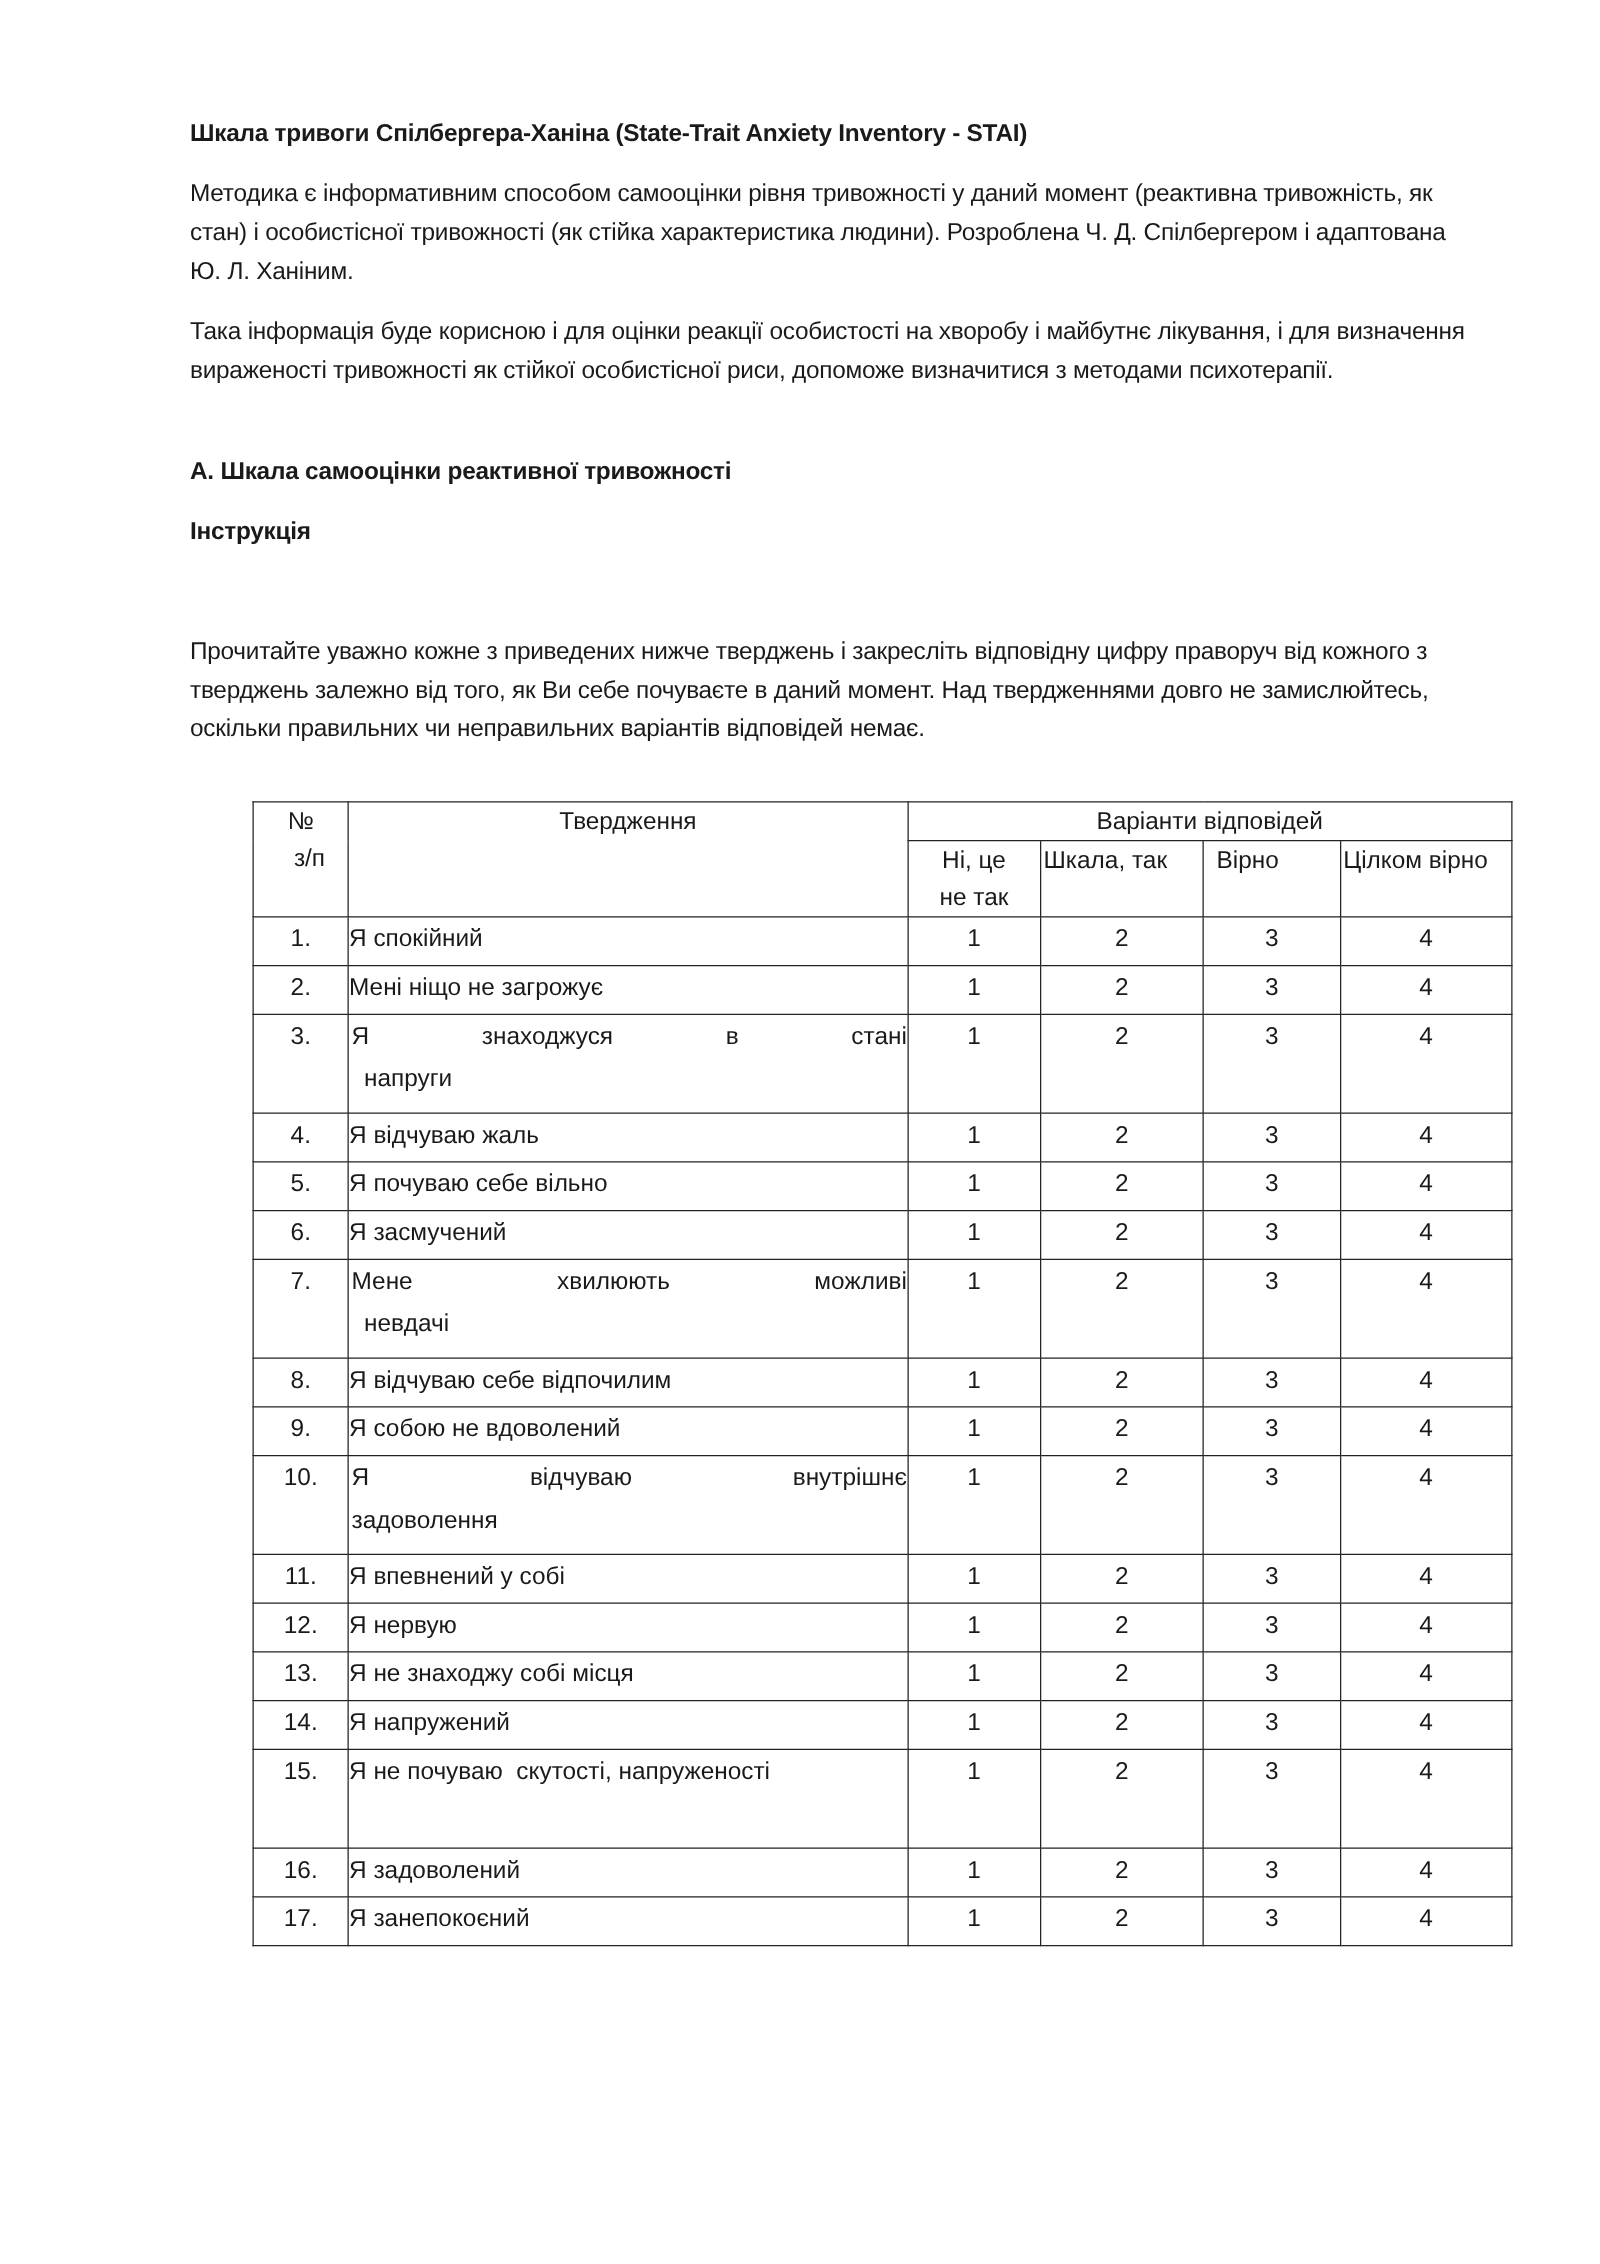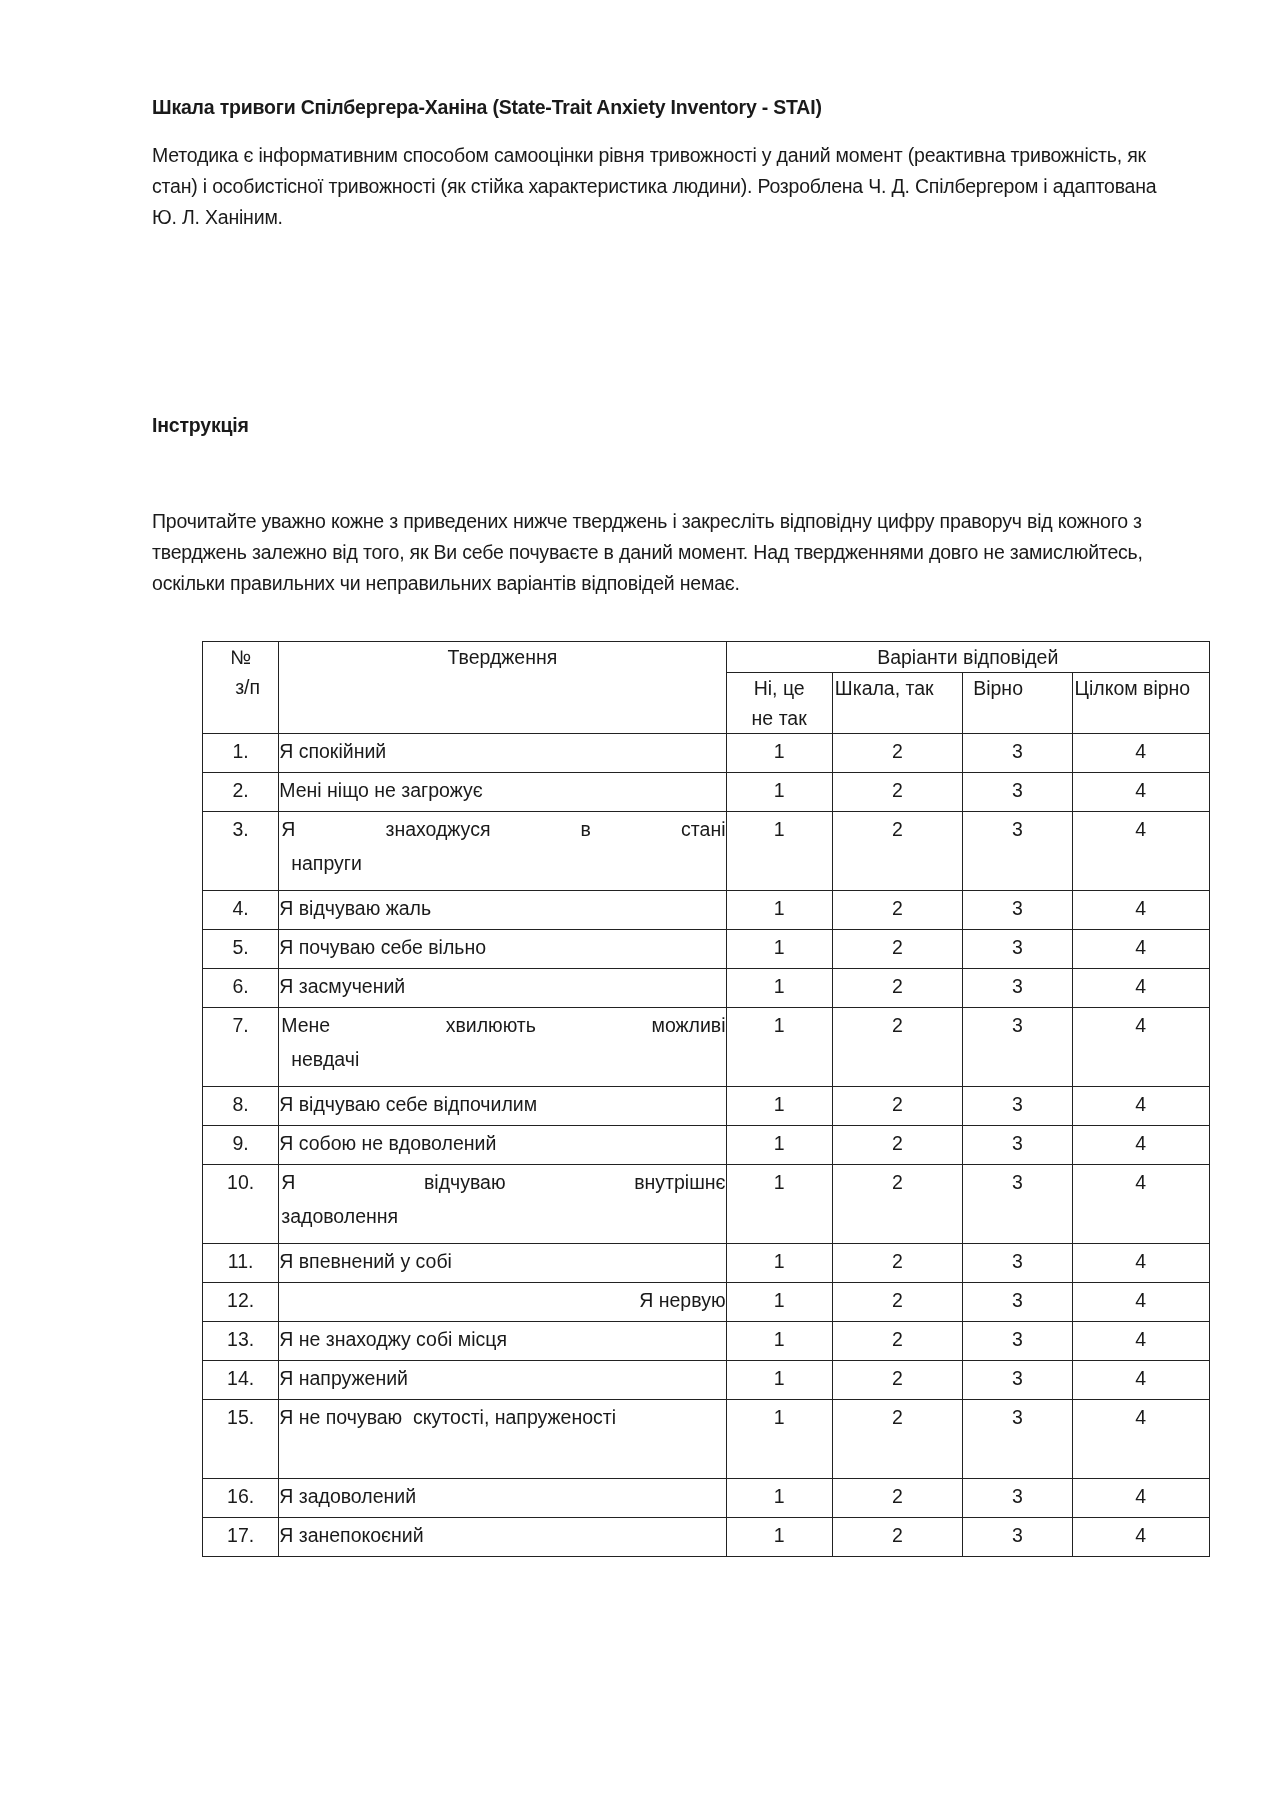--- a/index.html
+++ b/index.html
@@ -41,20 +41,22 @@
   td.stmt.justify .second-line { display: block; }
   td.stmt.justify .second-line.indent { padding-left: 10px; }
   td.val { text-align: center; padding-top: 2px; }
 </style>
 </head>
 <body>
 
 <div class="page">
   <div class="text-block title bold">Шкала тривоги Спілбергера-Ханіна (State-Trait Anxiety Inventory - STAI)</div>
   <div class="text-block p1">Методика є інформативним способом самооцінки рівня тривожності у даний момент (реактивна тривожність, як стан) і особистісної тривожності (як стійка характеристика людини). Розроблена Ч. Д. Спілбергером і адаптована Ю. Л. Ханіним.</div>
+  <div class="text-block p2">Така інформація буде корисною і для оцінки реакції особистості на хворобу і майбутнє лікування, і для визначення вираженості тривожності як стійкої особистісної риси, допоможе визначитися з методами психотерапії.</div>
+  <div class="text-block h-a bold">А. Шкала самооцінки реактивної тривожності</div>
   <div class="text-block h-instr bold">Інструкція</div>
   <div class="text-block p3">Прочитайте уважно кожне з приведених нижче тверджень і закресліть відповідну цифру праворуч від кожного з тверджень залежно від того, як Ви себе почуваєте в даний момент. Над твердженнями довго не замислюйтесь, оскільки правильних чи неправильних варіантів відповідей немає.</div>
 
   <table class="stai">
     <colgroup>
       <col class="c-num">
         <col class="c-stmt">
         <col class="c-v1">
         <col class="c-v2">
         <col class="c-v3">
@@ -185,21 +187,21 @@
         <tr class="row single">
           <td class="num">11.</td>
           <td class="stmt" style="white-space: pre;">Я впевнений у собі</td>
           <td class="val">1</td>
           <td class="val">2</td>
           <td class="val">3</td>
           <td class="val">4</td>
         </tr>
         <tr class="row single">
           <td class="num">12.</td>
-          <td class="stmt" style="white-space: pre; text-align: right;">Я нервую</td>
+          <td class="stmt" style="white-space: pre;">Я нервую</td>
           <td class="val">1</td>
           <td class="val">2</td>
           <td class="val">3</td>
           <td class="val">4</td>
         </tr>
         <tr class="row single">
           <td class="num">13.</td>
           <td class="stmt" style="white-space: pre;">Я не знаходжу собі місця</td>
           <td class="val">1</td>
           <td class="val">2</td>

